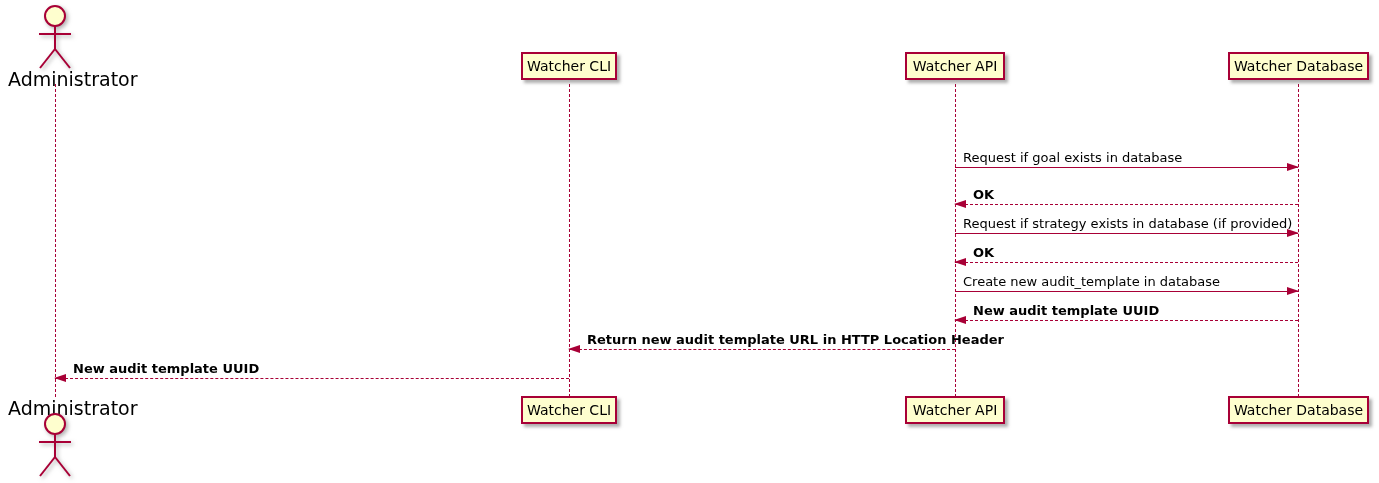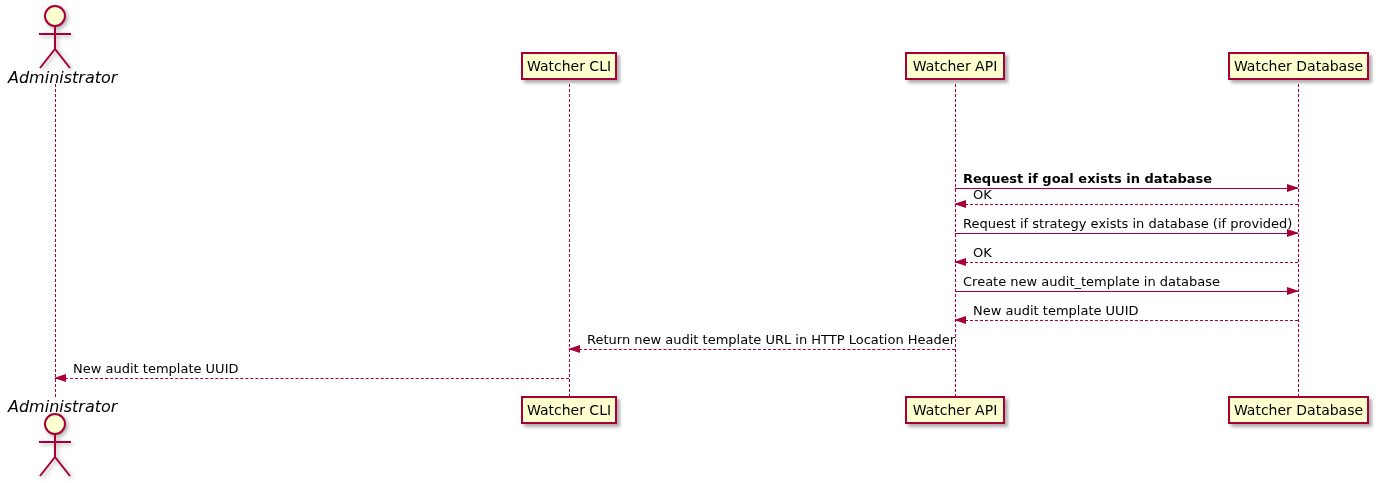--- a/index.html
+++ b/index.html
@@ -9,26 +9,26 @@
 
   .lifeline { position:absolute; top:84px; height:313px; width:0; border-left:1px dashed var(--c); }
 
   .pbox { position:absolute; height:28px; background:var(--fill); border:2px solid var(--c);
           box-shadow:3px 3px 3px rgba(110,110,110,0.55);
           display:flex; align-items:center; justify-content:center;
           font-size:14px; white-space:nowrap; padding:0 12px; }
 
   .actor-svg { position:absolute; width:60px; height:68px;
                filter:drop-shadow(2.5px 2.5px 2px rgba(110,110,110,0.55)); }
-  .actor-label { position:absolute; font-size:16px; white-space:nowrap;font-style:italic; }
+  .actor-label { position:absolute; font-size:19px; white-space:nowrap; }
 
   .msg { position:absolute; height:19px; }
   .msg .label { position:absolute; bottom:3px; font-size:13px; white-space:nowrap; }
   .msg.fwd .label { left:8px; }
-  .msg.ret .label { left:18px; }
+  .msg.ret .label { left:18px;font-weight:bold; }
   .msg .line { position:absolute; left:0; right:0; bottom:0; height:0; }
   .msg.solid .line { border-top:1.5px solid var(--c); }
   .msg.dashed .line { border-top:1.5px dashed var(--c); }
   .arrowhead { position:absolute; width:0; height:0; bottom:-3px;
                border-top:4px solid transparent; border-bottom:4px solid transparent; }
   .arrowhead.right { right:-1px; border-left:12px solid var(--c); }
   .arrowhead.left  { left:-1px;  border-right:12px solid var(--c); }
 </style>
 </head>
 <body>
@@ -48,21 +48,21 @@
     <line x1="30" y1="45" x2="45" y2="64" stroke="#A80036" stroke-width="2"></line>
   </svg>
   <div class="actor-label" style="left:8px; top:68px;">Administrator</div>
 
   <div class="pbox" style="left:521px; top:52px; width:96px;">Watcher CLI</div>
   <div class="pbox" style="left:905px; top:52px; width:100px;">Watcher API</div>
   <div class="pbox" style="left:1228px; top:52px; width:141px;">Watcher Database</div>
 
 
 
-  <div class="msg fwd solid" style="left:955px; top:170px; width:343px;font-weight:bold;">
+  <div class="msg fwd solid" style="left:955px; top:149px; width:343px;">
     <div class="label">Request if goal exists in database</div>
     <div class="line"></div>
     <div class="arrowhead right"></div>
   </div>
 
   <div class="msg ret dashed" style="left:955px; top:186px; width:343px;">
     <div class="label">OK</div>
     <div class="line"></div>
     <div class="arrowhead left"></div>
   </div>

